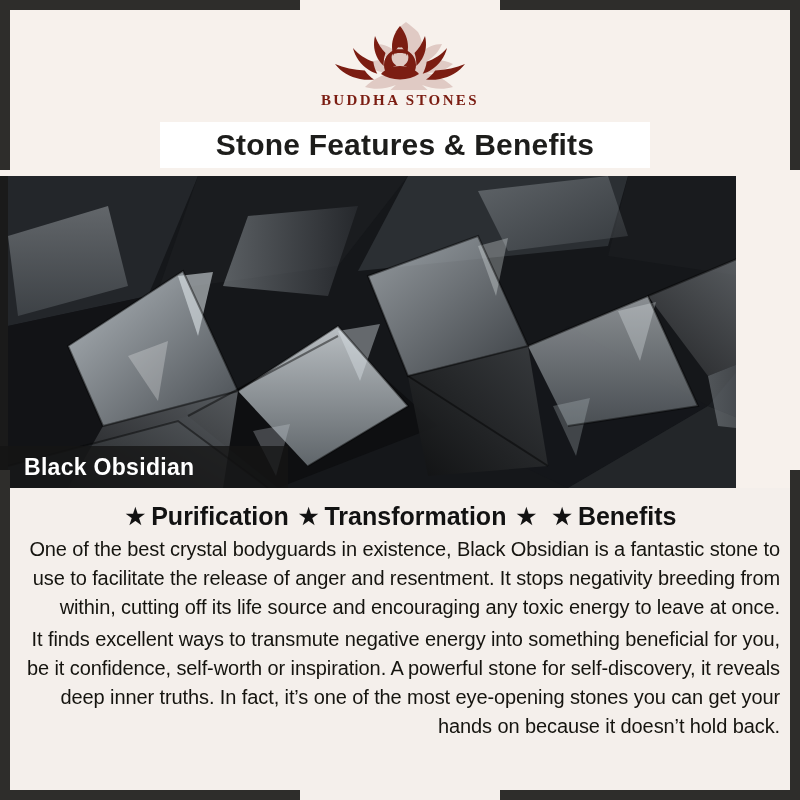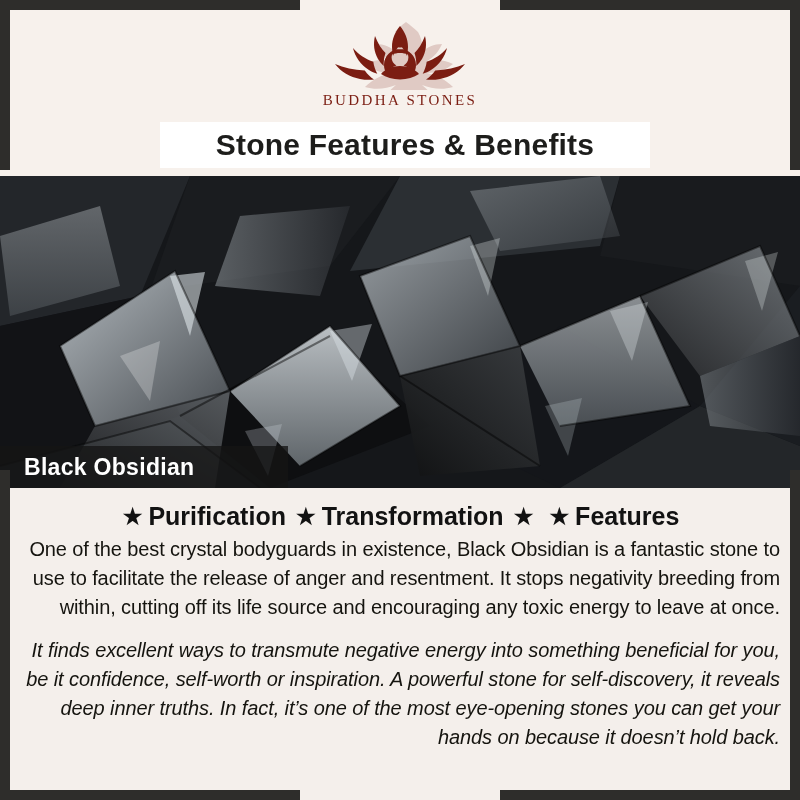--- a/index.html
+++ b/index.html
@@ -58,21 +58,21 @@
   .logo-mark {
     width: 170px;
     height: 72px;
     display: block;
   }
   .brand-name {
     margin-top: 2px;
     font-size: 15px;
     letter-spacing: 2.4px;
     color: #7b1d12;
-    font-weight: normal;
+    font-weight: bold;
     font-family: "Liberation Serif", serif;
   }
 
   .title-band {
     position: absolute;
     top: 122px;
     left: 160px;
     width: 490px;
     height: 46px;
     background: #ffffff;
@@ -86,24 +86,25 @@
     font-size: 30px;
     font-weight: bold;
     color: #1d1d1b;
     letter-spacing: 0.2px;
     font-family: "Liberation Sans", sans-serif;
   }
 
   
   .hero {
     position: relative;
-    width: 800px;
+    width: 728px;
     height: 312px;
     overflow: hidden;
     background: #1a1a1a;
+    padding-left: 8px;
   }
   .hero svg { display: block; }
 
   .caption-bar {
     position: absolute;
     left: 0;
     bottom: 0;
     width: 288px;
     height: 42px;
     background: rgba(20,20,20,0.78);
@@ -152,21 +153,21 @@
   .benefit:first-child .star { margin-left: 0; }
 
   .para {
     font-size: 20px;
     line-height: 1.45;
     color: #15140f;
     margin: 0;
     letter-spacing: -0.1px;
     text-align: right;
   }
-  .para + .para { margin-top: 14px; font-style: italic; }
+  .para + .para { margin-top: 3px; }
 </style>
 </head>
 <body>
 
 <div class="page">
 
   <div class="frame-corner fc-tl-h"></div>
   <div class="frame-corner fc-tl-v"></div>
   <div class="frame-corner fc-tr-h"></div>
   <div class="frame-corner fc-tr-v"></div>
@@ -286,21 +287,21 @@
       </div>
       <div class="benefit">
         <span class="star">★</span>
         <span>Transformation</span>
       </div>
       <div class="benefit">
         <span class="star">★</span>
       </div>
       <div class="benefit">
         <span class="star">★</span>
-        <span>Features</span>
+        <span>Benefits</span>
       </div>
     </div>
 
     <p class="para">One of the best crystal bodyguards in existence, Black Obsidian is a fantastic stone to use to facilitate the release of anger and resentment. It stops negativity breeding from within, cutting off its life source and encouraging any toxic energy to leave at once.</p>
     <p class="para">It finds excellent ways to transmute negative energy into something beneficial for you, be it confidence, self-worth or inspiration. A powerful stone for self-discovery, it reveals deep inner truths. In fact, it’s one of the most eye-opening stones you can get your hands on because it doesn’t hold back.</p>
   </div>
 
 </div>
 
 </body></html>

